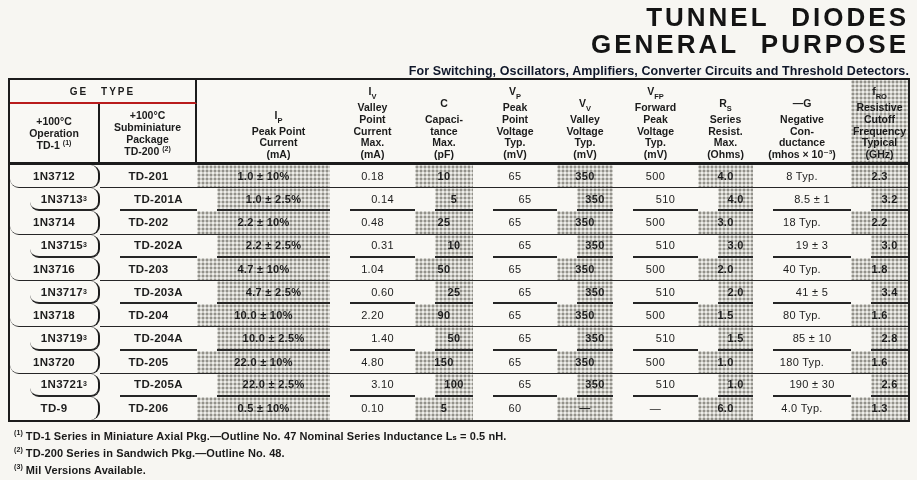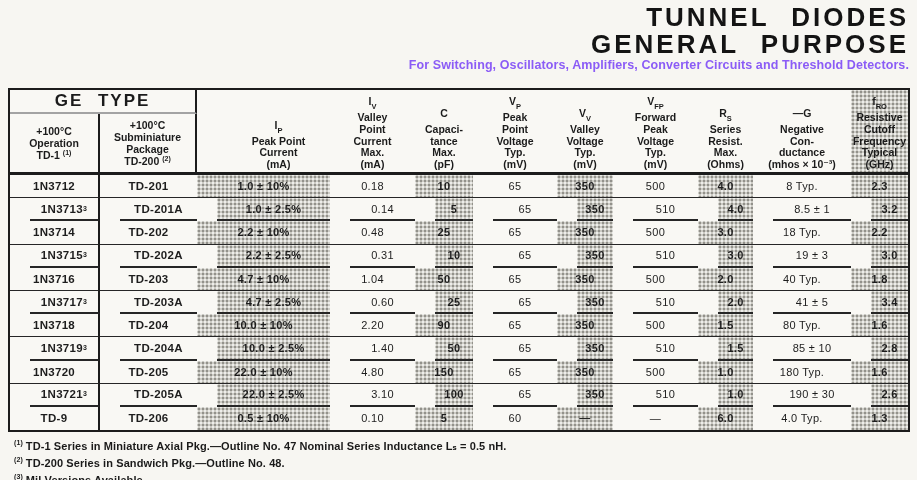--- a/index.html
+++ b/index.html
@@ -10,58 +10,58 @@
     position: relative;
     width: 917px;
     height: 480px;
     background: #f7f6f2;
     color: #1b1b1b;
     overflow: hidden;
   }
 
   
   .masthead {
-    height: 88px;
+    height: 78px;
     padding: 4px 8px 0 0;
     text-align: right;
   }
   .title-big {
     font-weight: bold;
     font-size: 26px;
     line-height: 27px;
     letter-spacing: 3px;
     word-spacing: 12px;
     color: #141414;
   }
   .subtitle {
-    margin-top: 0;
+    margin-top: 6px;
     font-weight: bold;
     font-size: 12.5px;
     letter-spacing: 0.1px;
-    color: #8b5cf6;
+    color: #0f172a;
   }
 
   
   .dtable {
     margin-left: 8px;
     width: 902px;
     border: 2px solid #1c1c1c;
     background: #f9f8f4;
   }
   .thead, .tbody { display: grid; grid-template-columns: 90px 97px 133px 85px 58px 84px 56px 85px 55px 98px 57px; }
   .thead {
     grid-template-rows: 24px 58px;
     border-bottom: 3px solid #1c1c1c;
   }
   .ge-cell {
     grid-area: 1 / 1 / 2 / 3;
     border-right: 2px solid #1c1c1c;
-    border-bottom: 2px solid #a3a3a3;
+    border-bottom: 2px solid #b91c1c;
     display: flex; align-items: center; justify-content: center;
-    font-weight: bold; font-size: 17px;
+    font-weight: bold; font-size: 10px;
     letter-spacing: 2px; word-spacing: 8px;
   }
   .h1 { grid-area: 2 / 1 / 3 / 2; border-right: 2px solid #1c1c1c; }
   .h2 { grid-area: 2 / 2 / 3 / 3; border-right: 2px solid #1c1c1c; }
   .h1, .h2 {
     display: flex; align-items: center; justify-content: center;
     text-align: center; font-weight: bold; font-size: 10.5px; line-height: 12px;
   }
   .hsub { white-space: pre-line; }
   .h1 sup, .h2 sup, .rn { font-size: 7px; vertical-align: super; line-height: 0; }
@@ -80,21 +80,21 @@
   .tbody { grid-auto-rows: 23.2px; }
   .tr { display: contents; }
   .td {
     display: flex; align-items: center; justify-content: center;
     font-size: 11px; letter-spacing: 0.3px;
     border-bottom: 1.4px solid #262626;
     color: #1d1d1d;
   }
   .tr:nth-child(2n) .td { border-bottom-width: 2.2px; margin-left: 20px; }
   .tr:last-child .td { border-bottom: none; }
-  .td.c1 { font-weight: bold; font-size: 11.5px; border-right: 2px solid #1c1c1c; }
+  .td.c1 { font-weight: bold; font-size: 11.5px; border-right: 2px solid #1c1c1c; border-radius: 9px; }
   .td.c2 { font-weight: bold; font-size: 11.5px; }
   .td.b  { font-weight: bold; }
 
   
   .sh {
     background-color: #cccbc4;
     background-image:
       radial-gradient(circle, rgba(88,88,82,0.50) 0.9px, rgba(0,0,0,0) 1.4px),
       radial-gradient(circle, rgba(255,255,255,0.65) 0.9px, rgba(0,0,0,0) 1.4px);
     background-size: 4px 4px, 4px 4px;

